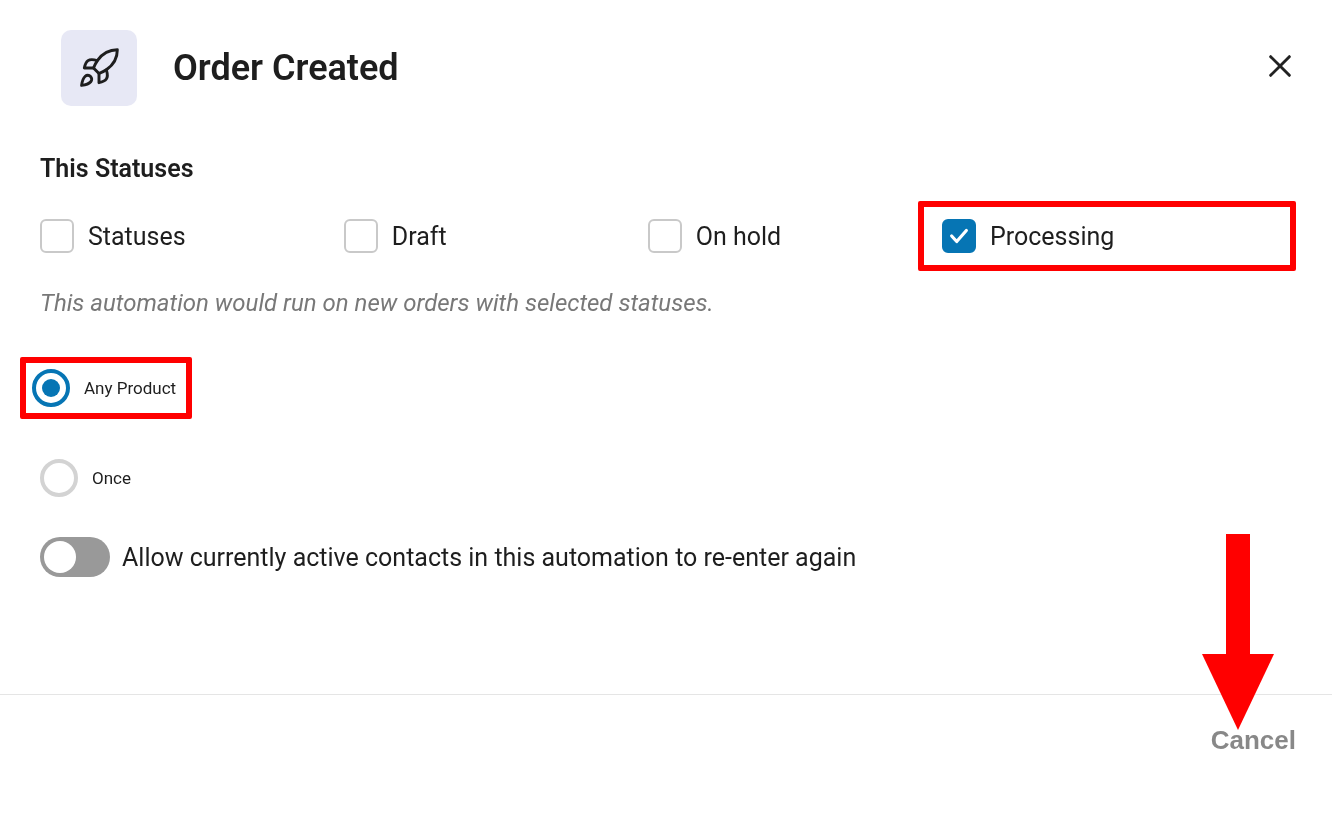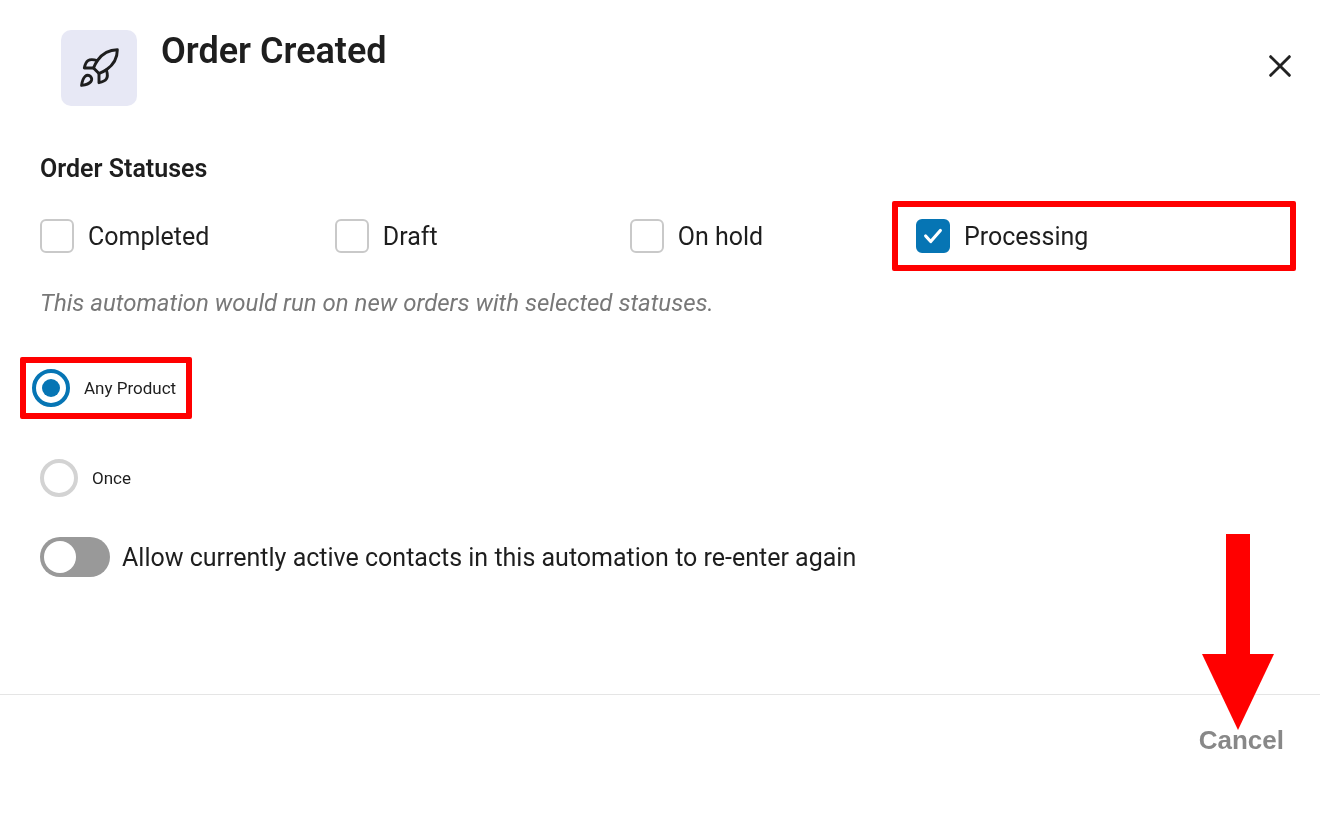--- a/index.html
+++ b/index.html
@@ -8,21 +8,22 @@
       width: 1336px;
       height: 822px;
       background: #fff;
       color: #1e1e1e;
     }
     .dialog {
       padding: 30px 40px 0 40px;
     }
     .header {
       display: flex;
-      gap: 24px;
+      align-items: center;
+      gap: 36px;
       margin-bottom: 48px;
       position: relative;
       padding-left: 21px;
     }
     .icon-tile {
       width: 76px;
       height: 76px;
       background: #e7e8f5;
       border-radius: 10px;
       display: flex;
@@ -129,21 +130,21 @@
       position: absolute;
       left: 4px;
       top: 4px;
       width: 32px;
       height: 32px;
       background: #fff;
       border-radius: 50%;
     }
     .footer {
       position: absolute;
-      left: 0; right: 16px;
+      left: 0; right: 4px;
       top: 694px;
       border-top: 1px solid #e5e5e5;
       display: flex;
       justify-content: flex-end;
       align-items: center;
       gap: 20px;
       padding: 30px 36px 0 36px;
     }
     .btn-cancel {
       font-size: 26px;
@@ -163,21 +164,21 @@
       border-radius: 10px;
       cursor: pointer;
     }
     .hl {
       border: 6px solid #ff0000;
       border-radius: 2px;
       display: inline-flex;
       align-items: center;
       padding: 4px 18px 4px 6px;
     }
-    .hl-processing { padding: 12px 48px 12px 18px; }
+    .hl-processing { padding: 12px 22px 12px 18px; }
     .hl-any { padding: 6px 10px 6px 6px; margin-left:-20px; }
     .hl-multi { padding: 4px 44px 4px 12px; }
     #order-contains-section .radio-row { gap:12px; }
     #runs-section .radio-row { gap:16px; }
     #runs-section .radio-item:first-child { gap:14px; margin-right: 0; }
     .arrow-annotation {
       position: absolute;
       left: 1196px;
       top: 534px;
       pointer-events: none;
@@ -199,25 +200,25 @@
     <div class="title">Order Created</div>
     <div class="close">
       <svg width="32" height="32" viewBox="0 0 24 24" fill="none" stroke="#222" stroke-width="2.2" stroke-linecap="round">
         <line x1="5" y1="5" x2="19" y2="19"></line>
           <line x1="19" y1="5" x2="5" y2="19"></line>
       </svg>
     </div>
   </div>
 
   <div class="section">
-    <div class="section-label">Order Statuses</div>
+    <div class="section-label">This Statuses</div>
     <div class="status-row">
       <div class="status-item">
         <span class="checkbox"></span>
-        <span>Completed</span>
+        <span>Statuses</span>
       </div>
       <div class="status-item">
         <span class="checkbox"></span>
         <span>Draft</span>
       </div>
       <div class="status-item">
         <span class="checkbox"></span>
         <span>On hold</span>
       </div>
       <span class="hl hl-processing">

